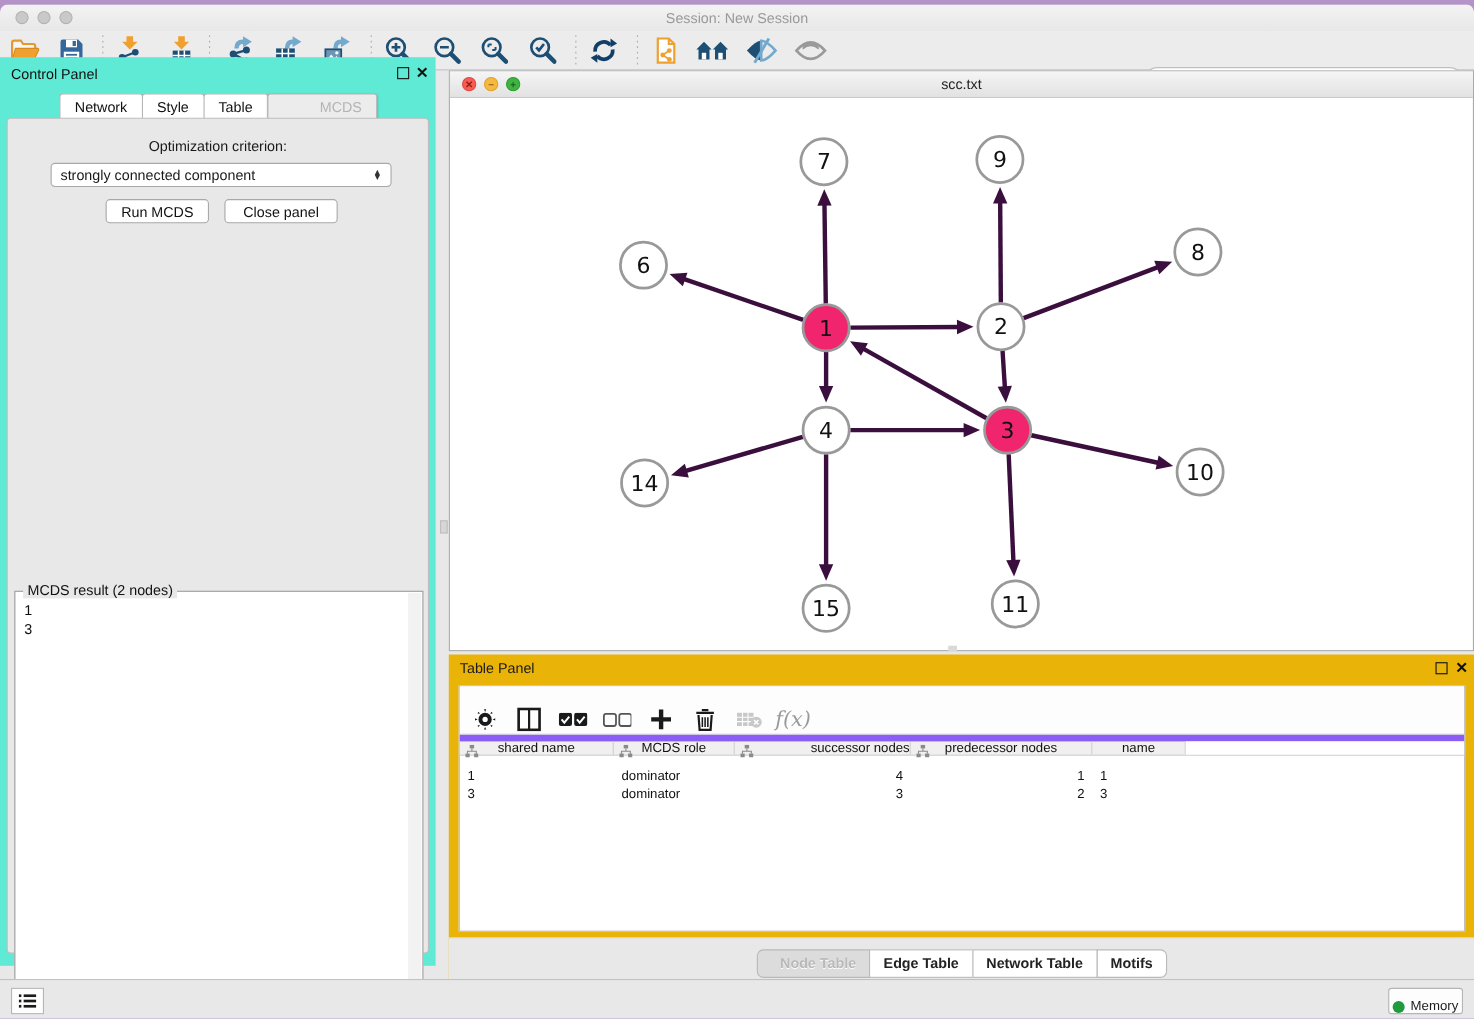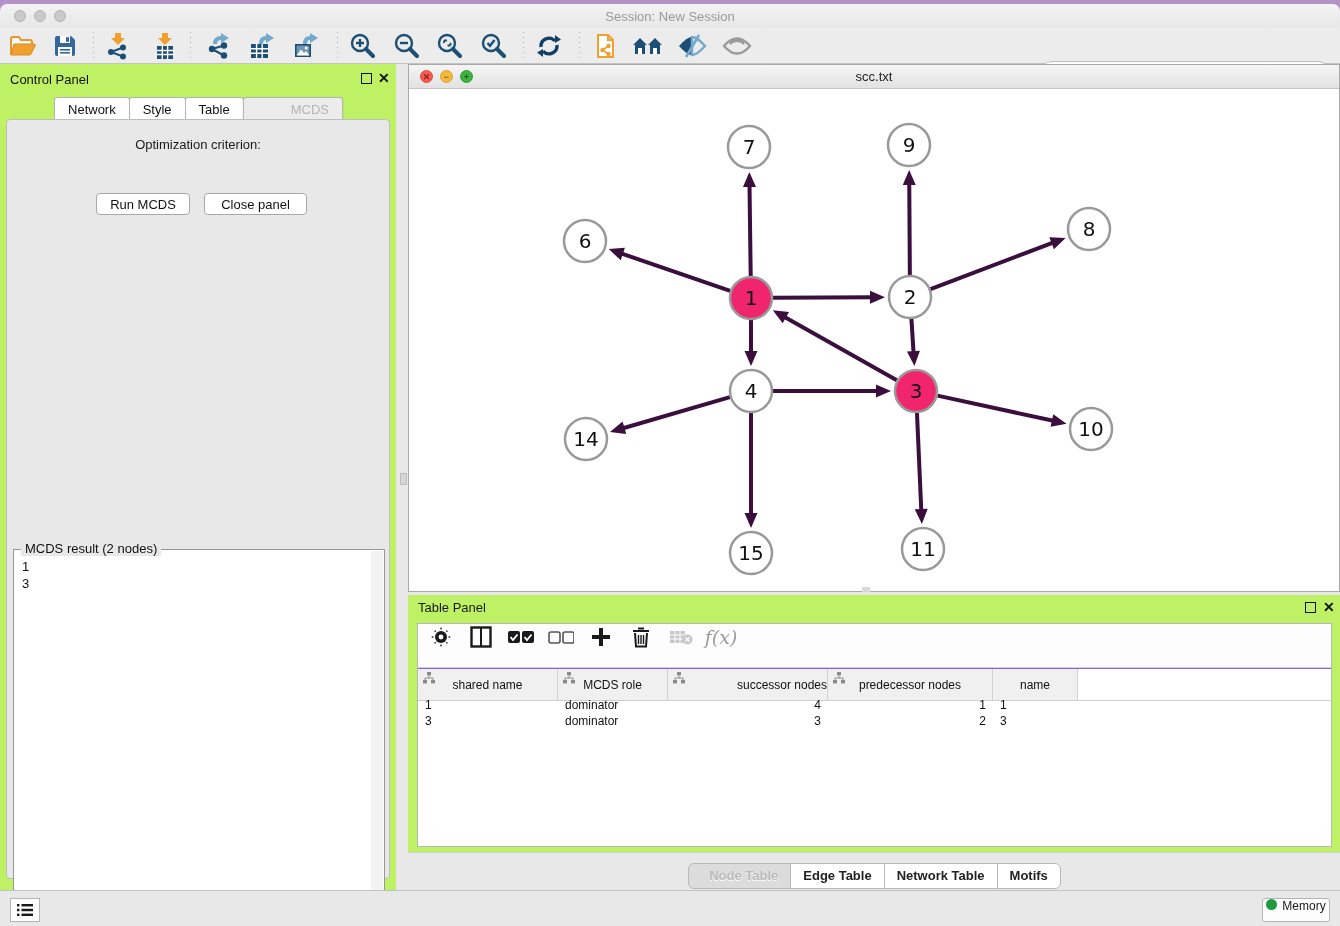--- a/index.html
+++ b/index.html
@@ -37,21 +37,21 @@
   #search-field {
     left:1040px; top:33px; width:290px; height:24px;
     background:#fff; border:1px solid #bfbfbf; border-radius:12px;
     display:flex; align-items:center; padding-left:8px; color:#888;
   }
 
   
   #main-bg { left:0; top:64px; width:1340px; height:826px; background:#e8e8e8; }
 
   
-  #control-panel { left:0; top:64px; width:396px; height:826px; background:#bef264; }
+  #control-panel { left:0; top:52px; width:396px; height:826px; background:#5eead4; }
   #cp-title { left:10px; top:8px; font-size:13px; color:#111; }
   .panel-float { width:11px; height:11px; border:1.5px solid #111; background:transparent; }
   .panel-close { font-size:14px; font-weight:bold; color:#111; line-height:11px; }
   #cp-tabs { top:33px; width:100%; text-align:center; }
   .cp-tab {
     display:inline-block; padding:4px 13px 5px;
     background:#fff; border:1px solid #b5b5b5; border-bottom:none;
     margin-right:-1px; font-size:13px; color:#111;
     border-radius:3px 3px 0 0; position:relative;
   }
@@ -91,31 +91,31 @@
     background:linear-gradient(#f5f5f5,#e2e2e2); border-bottom:1px solid #c5c5c5;
   }
   .nt-dot { width:13px; height:13px; border-radius:50%; top:5px; font-size:9px; line-height:12px;
     text-align:center; font-weight:bold; }
   #net-title { width:100%; text-align:center; top:4px; font-size:13px; color:#222; }
   #graph-svg { left:0; top:24px; }
   #net-divider-thumb { left:-9px; top:408px; width:7px; height:12px; background:#d6d6d6; border:1px solid #bdbdbd; }
   #net-bottom-thumb { left:453px; top:522px; width:8px; height:5px; background:#d9d9d9; }
 
   
-  #table-panel { left:408px; top:595px; width:932px; height:295px; background:#bef264; }
+  #table-panel { left:408px; top:595px; width:932px; height:295px; background:#eab308; }
   #tp-title { left:10px; top:5px; font-size:13px; }
   #tp-container {
     left:9px; top:28px; width:915px; height:224px;
     background:#fff; border:1px solid #b8b8b8;
   }
   #tp-toolbar { left:0; top:0; width:100%; height:44px; background:#fdfdfd; border-bottom:1px solid #d4d4d4;
-    display:flex; align-items:flex-start; padding-left:10px; gap:14px; }
+    display:flex; align-items:flex-end; padding-left:10px; gap:14px; }
   .tp-icon { display:flex; align-items:center; justify-content:center; width:26px; height:26px; }
-  #tp-header-row { left:0; top:52px; width:100%; height:33px; background:#f0f0f0;
-    border-top:1px solid #8b5cf6; border-bottom:1px solid #cfcfcf; display:flex; }
+  #tp-header-row { left:0; top:52px; width:100%; height:19px; background:#f0f0f0;
+    border-top:6px solid #8b5cf6; border-bottom:1px solid #cfcfcf; display:flex; }
   .th-cell { height:100%; border-right:1px solid #d2d2d2; display:flex; align-items:center;
     justify-content:center; gap:5px; font-size:12px; color:#111; position:relative; }
   .th-tree { position:absolute; left:5px; top:3px; }
   .tr-row { position:absolute; width:100%; height:16px; display:flex; }
   .td-cell { font-size:12px; color:#111; padding:0 7px; overflow:hidden; }
 
   #tp-graystrip { left:0; top:257px; width:932px; height:38px; background:#e8e8e8; border-top:1px solid #d0d0d0; }
   #table-tabs { top:268px; width:100%; text-align:center; }
   .tbl-tab {
     display:inline-block; padding:4px 12px 5px; background:#fff;
@@ -123,21 +123,21 @@
   }
   .tbl-tab:first-child { border-radius:6px 0 0 6px; }
   .tbl-tab:last-child { border-radius:0 6px 6px 0; }
   .tbl-tab.active { background:#dcdcdc; color:#b9b9b9; text-shadow:0 1px 0 #fff;padding-left:20px; }
 
   
   #status-bar { left:0; top:890px; width:1340px; height:36px; background:#e8e8e8; border-top:1px solid #c2c2c2; }
   #list-btn { left:10px; top:7px; width:30px; height:24px; background:#fdfdfd; border:1px solid #b5b5b5;
     display:flex; align-items:center; justify-content:center; }
   #memory-btn { left:1262px; top:7px; width:68px; height:24px; background:#fdfdfd; border:1px solid #b5b5b5;
-    border-radius:3px; display:flex; align-items:flex-start; justify-content:center; gap:5px; font-size:12px; }
+    border-radius:3px; display:flex; align-items:flex-end; justify-content:center; gap:5px; font-size:12px; }
   #memory-dot { width:11px; height:11px; border-radius:50%; background:#1f9a3d; }
 </style>
 </head>
 <body>
 
 <div id="titlebar" class="abs">
   <div class="tl-dot abs" style="left:14px"></div>
   <div class="tl-dot abs" style="left:34px"></div>
   <div class="tl-dot abs" style="left:54px"></div>
   <div id="win-title" class="abs">Session: New Session</div>
@@ -287,20 +287,27 @@
 
 <div id="main-bg" class="abs"></div>
 
 <div id="control-panel" class="abs">
   <div id="cp-title" class="abs">Control Panel</div>
   <div class="panel-float abs" style="left:361px; top:9px"></div>
   <div class="panel-close abs" style="left:378px; top:9px">✕</div>
   <div id="cp-tabs" class="abs"><div class="cp-tab">Network</div><div class="cp-tab">Style</div><div class="cp-tab">Table</div><div class="cp-tab active">MCDS</div></div>
   <div id="cp-body" class="abs">
     <div id="opt-label" class="abs">Optimization criterion:</div>
+    <div id="opt-dropdown" class="abs">
+      <span>strongly connected component</span>
+      <span class="stepper">
+          <span>▲</span>
+          <span>▼</span>
+        </span>
+    </div>
     <div class="cp-btn abs" style="left:89px; width:94px">Run MCDS</div>
     <div class="cp-btn abs" style="left:197px; width:103px">Close panel</div>
     <div id="mcds-result" class="abs">
       <div id="mcds-lines" class="abs">1
 3</div>
       <div id="mcds-scroll" class="abs"></div>
     </div>
     <div id="mcds-result-label" class="abs">MCDS result (2 nodes)</div>
   </div>
 </div>

